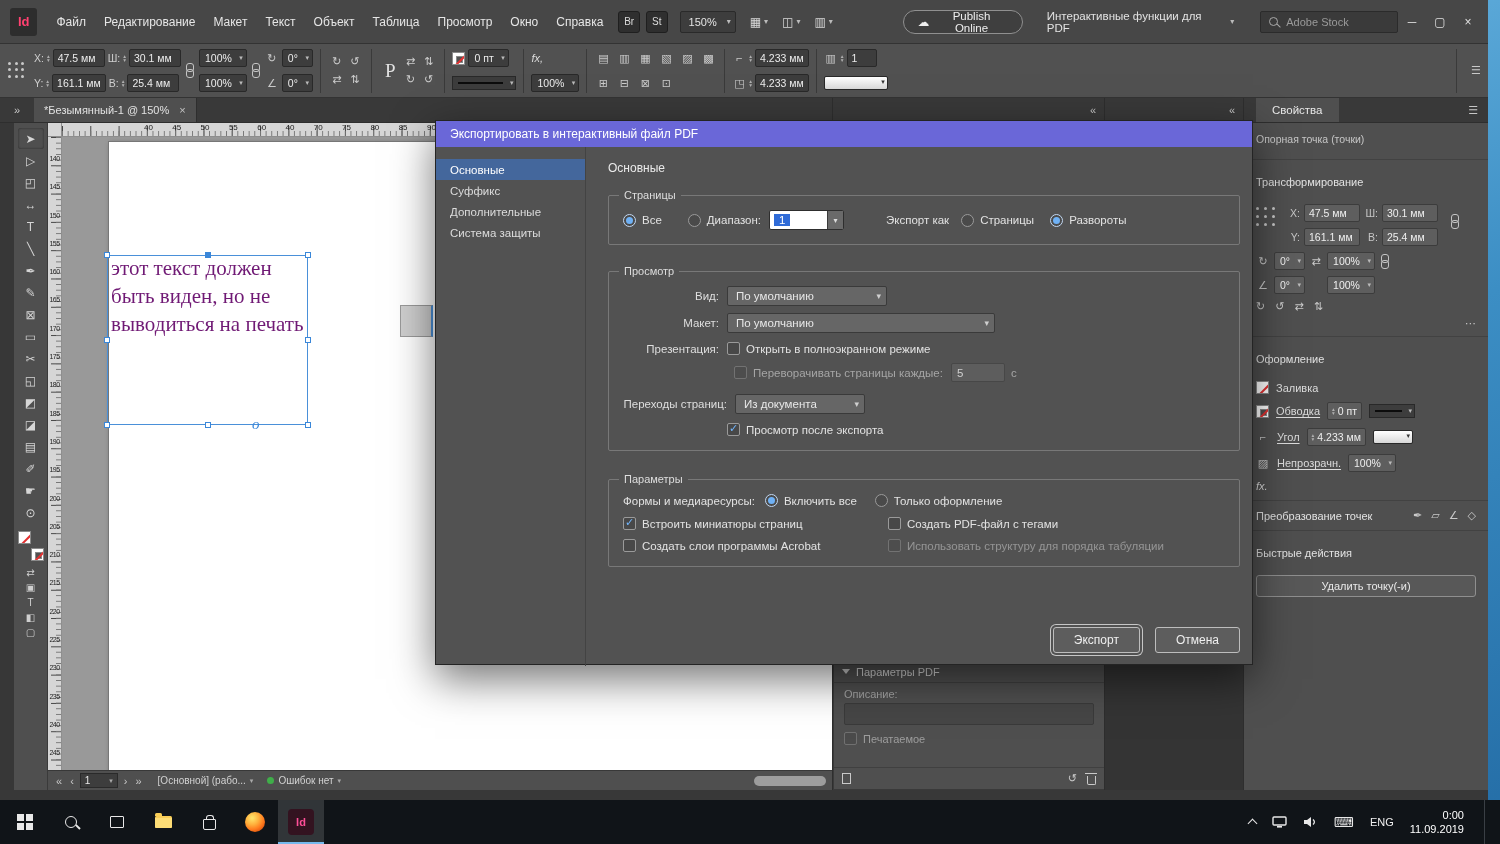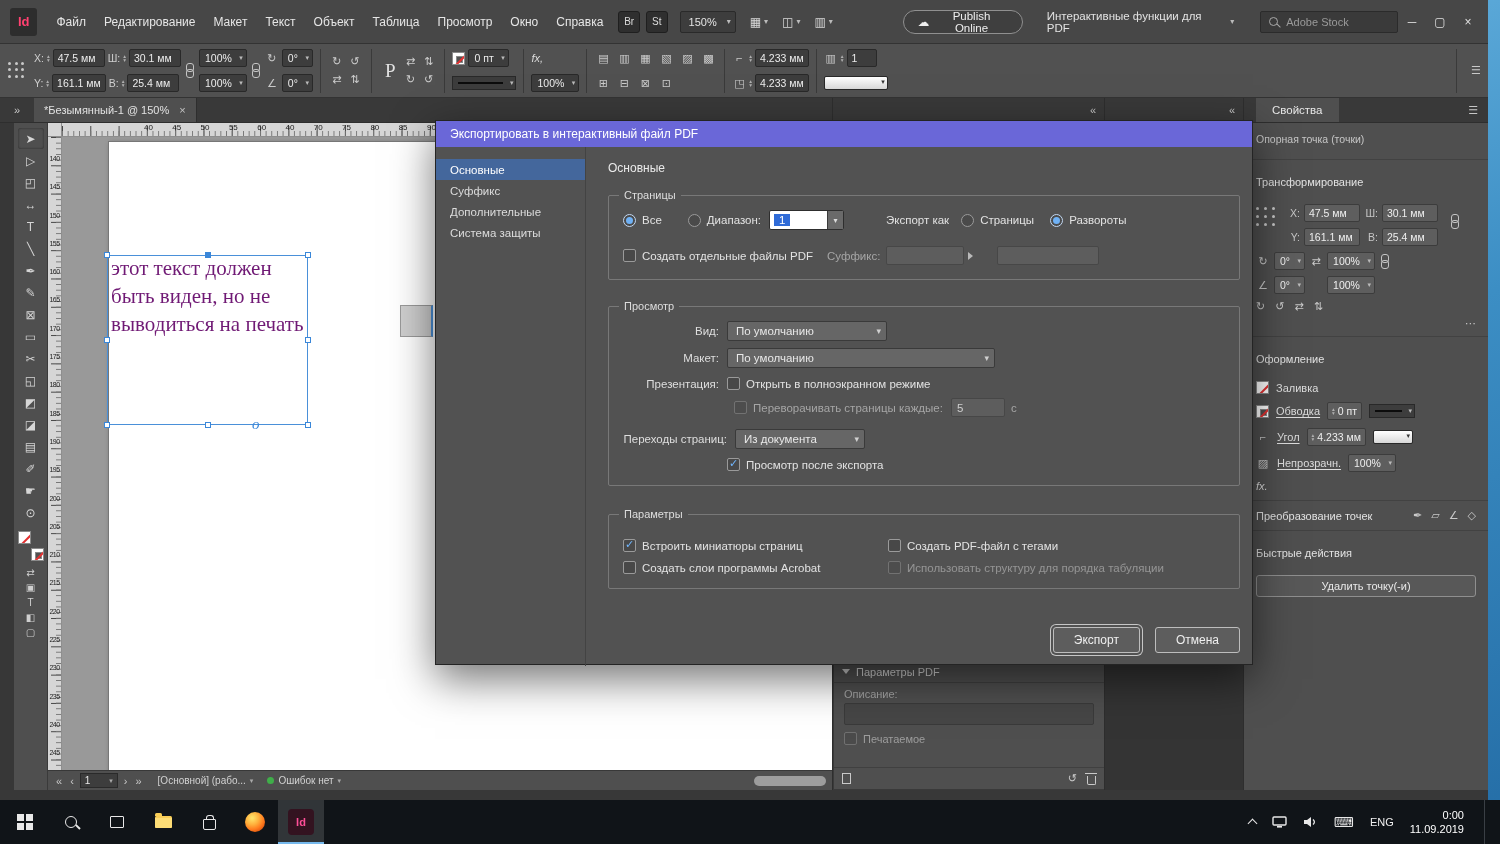--- a/index.html
+++ b/index.html
@@ -676,28 +676,20 @@
               <span class="combo" style="margin-left:8px;">
                 <span class="selv">1</span>
                 <span class="arr">▾</span>
               </span>
               <span style="margin-left:42px;">Экспорт как</span>
               <span class="radio" style="margin-left:12px;"></span>
                 <span class="lab">Страницы</span>
               <span class="radio on" style="margin-left:16px;"></span>
                 <span class="lab">Развороты</span>
             </div>
-            <div class="frow" style="margin-top:16px;">
-              <span class="cb"></span>
-                <span class="lab">Создать отдельные файлы PDF</span>
-              <span class="lab dimlbl" style="margin-left:14px;">Суффикс:</span>
-              <span class="din" style="width:78px;margin-left:6px;"></span>
-              <span class="tri"></span>
-              <span class="din" style="width:102px;margin-left:20px;"></span>
-            </div>
           </div>
 
           <div class="grp" style="margin-top:26px;">
             <span class="legend">Просмотр</span>
             <div class="frow">
               <span class="fl">Вид:</span>
               <span class="sel" style="width:160px;">По умолчанию</span>
             </div>
             <div class="frow" style="margin-top:7px;">
               <span class="fl">Макет:</span>
@@ -719,20 +711,27 @@
               <span class="sel" style="width:130px;">Из документа</span>
             </div>
             <div class="frow" style="margin-top:9px;margin-left:104px;">
               <span class="cb on"></span>
                 <span class="lab">Просмотр после экспорта</span>
             </div>
           </div>
 
           <div class="grp" style="margin-top:28px;">
             <span class="legend">Параметры</span>
+            <div class="frow">
+              <span>Формы и медиаресурсы:</span>
+              <span class="radio on" style="margin-left:10px;"></span>
+                <span class="lab">Включить все</span>
+              <span class="radio" style="margin-left:18px;"></span>
+                <span class="lab">Только оформление</span>
+            </div>
             <div class="optgrid">
               <span class="optitem">
                   <span class="cb on"></span>
                   <span class="lab">Встроить миниатюры страниц</span>
                 </span>
               <span class="optitem">
                   <span class="cb"></span>
                   <span class="lab">Создать PDF-файл с тегами</span>
                 </span>
               <span class="optitem">

